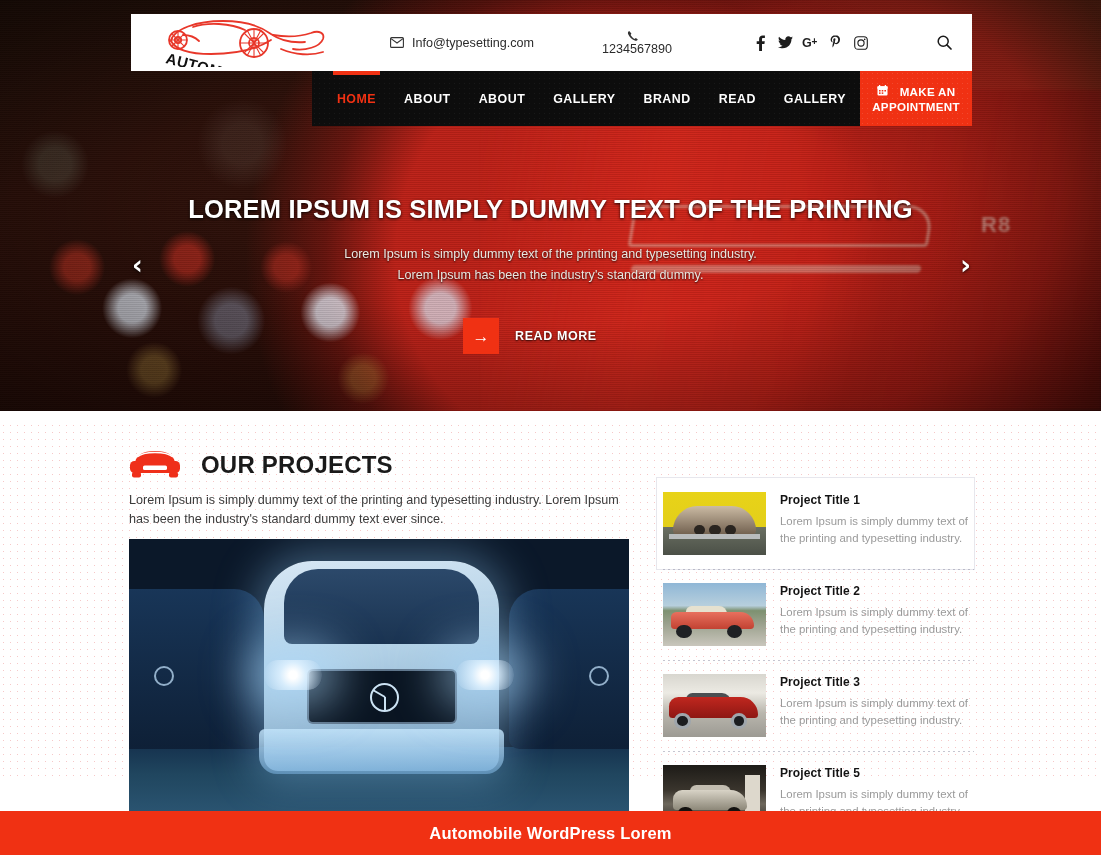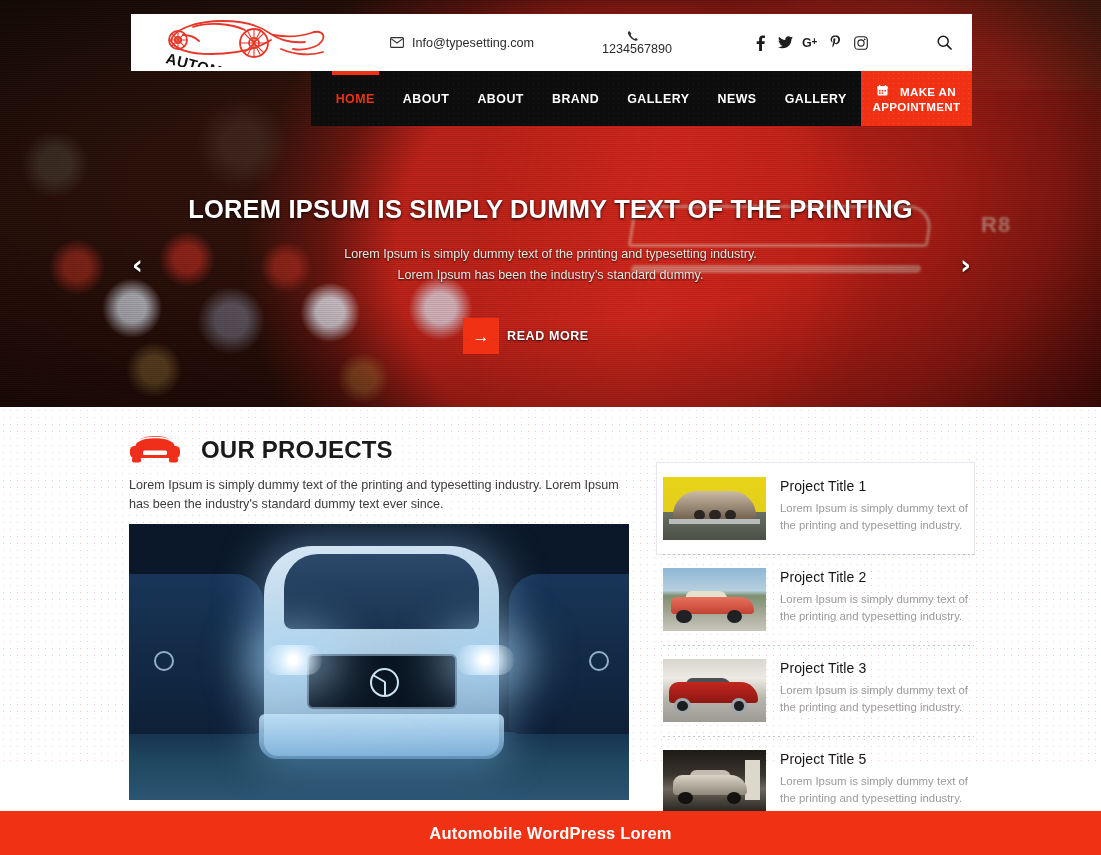--- a/index.html
+++ b/index.html
@@ -78,21 +78,21 @@
   .hero-cta {
     margin: 32px auto 0; width: 175px; height: 36px;
     display: flex; align-items: center; cursor: pointer;
   }
   .hero-cta .sq {
     width: 36px; height: 36px; background: #f03113;
     display: flex; align-items: center; justify-content: center;
     color: #fff; font-size: 17px; line-height: 1;
   }
   .hero-cta .lbl {
-    margin-left: 8px; color: #ffffff; font-size: 12.5px; font-weight: bold;
+    margin-left: 16px; color: #ffffff; font-size: 12.5px; font-weight: bold;
     letter-spacing: 0.6px; text-shadow: 0 1px 2px rgba(0,0,0,0.8);
   }
   .hero-arrow {
     position: absolute; top: 252px; z-index: 5;
     color: #ffffff; font-size: 26px; font-weight: bold; cursor: pointer;
     text-shadow: 0 1px 3px rgba(0,0,0,0.8); line-height: 1;
     font-family: "DejaVu Sans", sans-serif;
   }
   .hero-arrow.left { left: 132px; }
   .hero-arrow.right { right: 130px; }
@@ -147,21 +147,21 @@
     align-items: center; justify-content: center; cursor: pointer;
     background-image: radial-gradient(rgba(255,255,255,0.12) 0.6px, transparent 0.6px);
     background-size: 5px 5px;
   }
   .appt .l1 { font-size: 11.6px; font-weight: bold; letter-spacing: 0.3px; display: flex; align-items: center; gap: 7px; }
   .appt .l1 .cal { margin-right: 5px; }
   .appt .l2 { font-size: 11.6px; font-weight: bold; letter-spacing: 0.3px; margin-top: 2px; }
 
   
   .projects {
-    position: absolute; left: 0; top: 407px; width: 1101px; height: 356px;
+    position: absolute; left: 0; top: 422px; width: 1101px; height: 356px;
     background: #ffffff;
     background-image: radial-gradient(rgba(232,110,110,0.38) 0.7px, transparent 0.7px);
     background-size: 7px 7px;
   }
   .sec-head { position: absolute; left: 129px; top: 24px; display: flex; align-items: center; }
   .sec-title {
     margin-left: 20px; font-size: 24px; font-weight: bold; color: #1a1a1a; letter-spacing: 0.2px;
   }
   .sec-desc {
     position: absolute; left: 129px; top: 69px; width: 500px;
@@ -277,21 +277,21 @@
   .pthumb.t3 .wh.a{left:11%;} .pthumb.t3 .wh.b{left:66%;}
 
   .pthumb.t4 { background: linear-gradient(180deg,#1d1b17 0%, #3a352d 40%, #6d675c 62%, #23211d 100%); }
   .pthumb.t4 .car { position:absolute; left:10%; top:40%; width:72%; height:32%; background: linear-gradient(180deg,#d8d3c6,#8d8879); border-radius: 10px 18px 4px 4px; }
   .pthumb.t4 .win { position:absolute; left:26%; top:32%; width:40%; height:13%; background:#c2bdb0; border-radius: 8px 10px 0 0; }
   .pthumb.t4 .wh { position:absolute; top:66%; width:14%; height:20%; background:#131210; border-radius:50%; }
   .pthumb.t4 .wh.a{left:15%;} .pthumb.t4 .wh.b{left:62%;}
   .pthumb.t4 .pump { position:absolute; right:6%; top:16%; width:14%; height:64%; background:#ddd8cc; }
 
   .pbody { margin-left: 14px; padding-top: 1px; }
-  .ptitle { font-size: 14px; font-weight: normal; color: #141414; letter-spacing: 0.1px; }
+  .ptitle { font-size: 12px; font-weight: bold; color: #141414; letter-spacing: 0.1px; }
   .pdesc { margin-top: 6px; font-size: 11.4px; line-height: 17px; color: #9a9a9a; width: 192px; }
 
   
   .footer {
     position: absolute; left: 0; top: 811px; width: 1101px; height: 44px;
     background: #f03113; display: flex; align-items: center; justify-content: center;
     background-image: radial-gradient(rgba(255,255,255,0.12) 0.6px, transparent 0.6px);
     background-size: 6px 6px;
   }
   .footer-text { color: #ffffff; font-size: 16.5px; font-weight: bold; letter-spacing: 0.2px; }
@@ -405,23 +405,23 @@
         </div>
       </div>
     </div>
 
     <div class="navbar">
       <div class="nav-spacer"></div>
       <div class="nav-main">
         <div class="nav-item active">HOME</div>
         <div class="nav-item">ABOUT</div>
         <div class="nav-item">ABOUT</div>
+        <div class="nav-item">GALLERY</div>
         <div class="nav-item">BRAND</div>
-        <div class="nav-item">GALLERY</div>
-        <div class="nav-item">NEWS</div>
+        <div class="nav-item">READ</div>
         <div class="nav-item">GALLERY</div>
       </div>
       <div class="appt">
         <div class="l1">
           <span class="cal">
             <svg width="11" height="11" viewBox="0 0 11 11">
                 <rect x="0.5" y="1.3" width="10" height="9.2" rx="1" fill="#fff"></rect>
                 <rect x="0.5" y="1.3" width="10" height="2.6" fill="#fff"></rect>
                 <path d="M2.6 0.3 V2.3 M8.4 0.3 V2.3" stroke="#fff" stroke-width="1.3" stroke-linecap="round"></path>
                 <g fill="#f03113">

